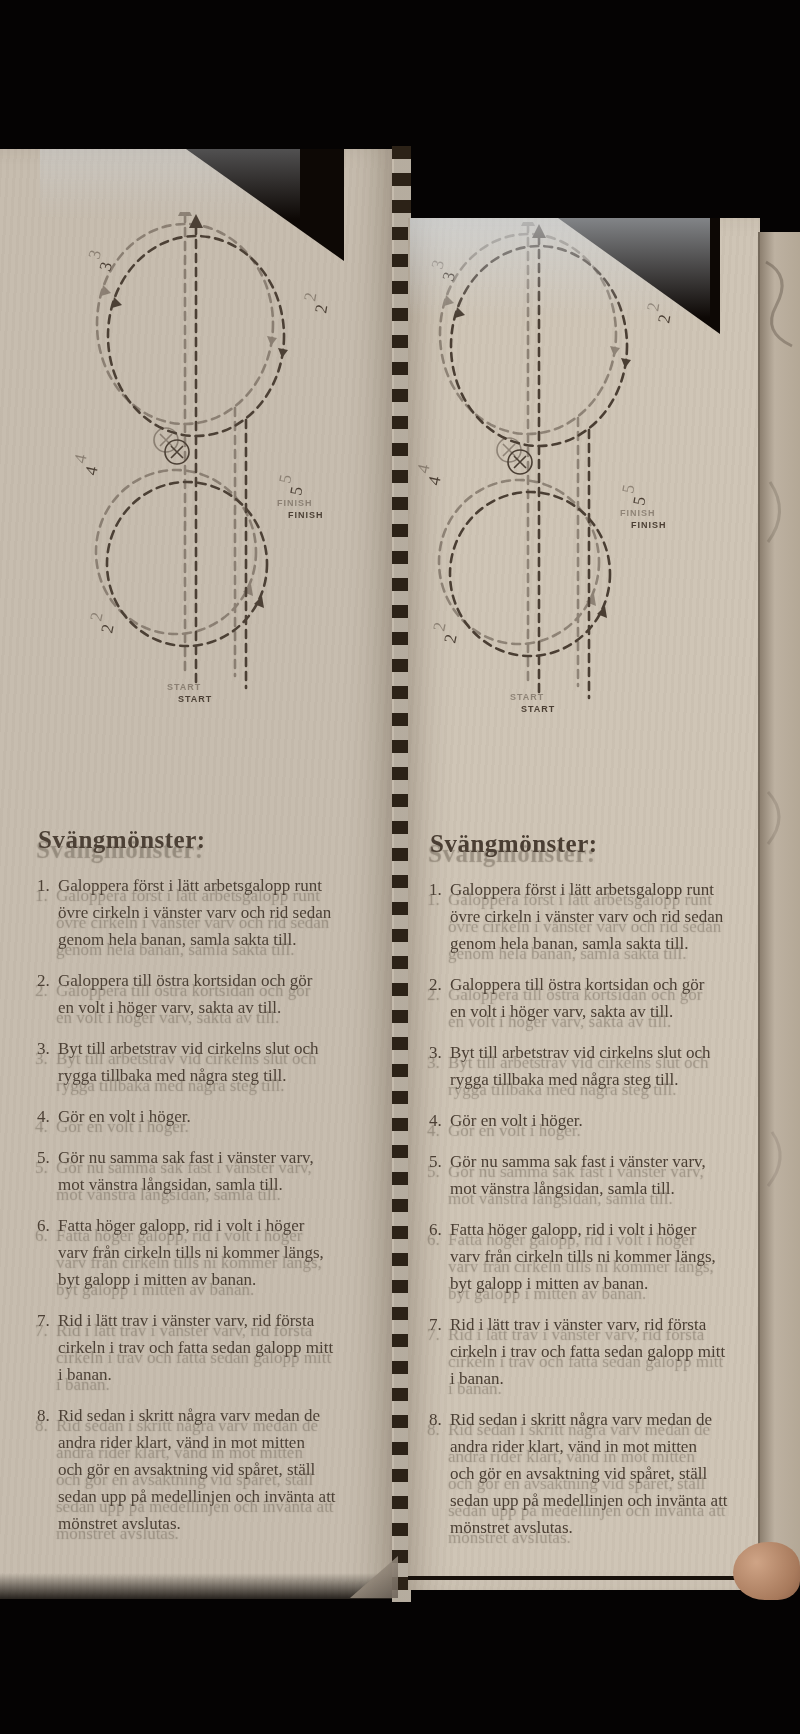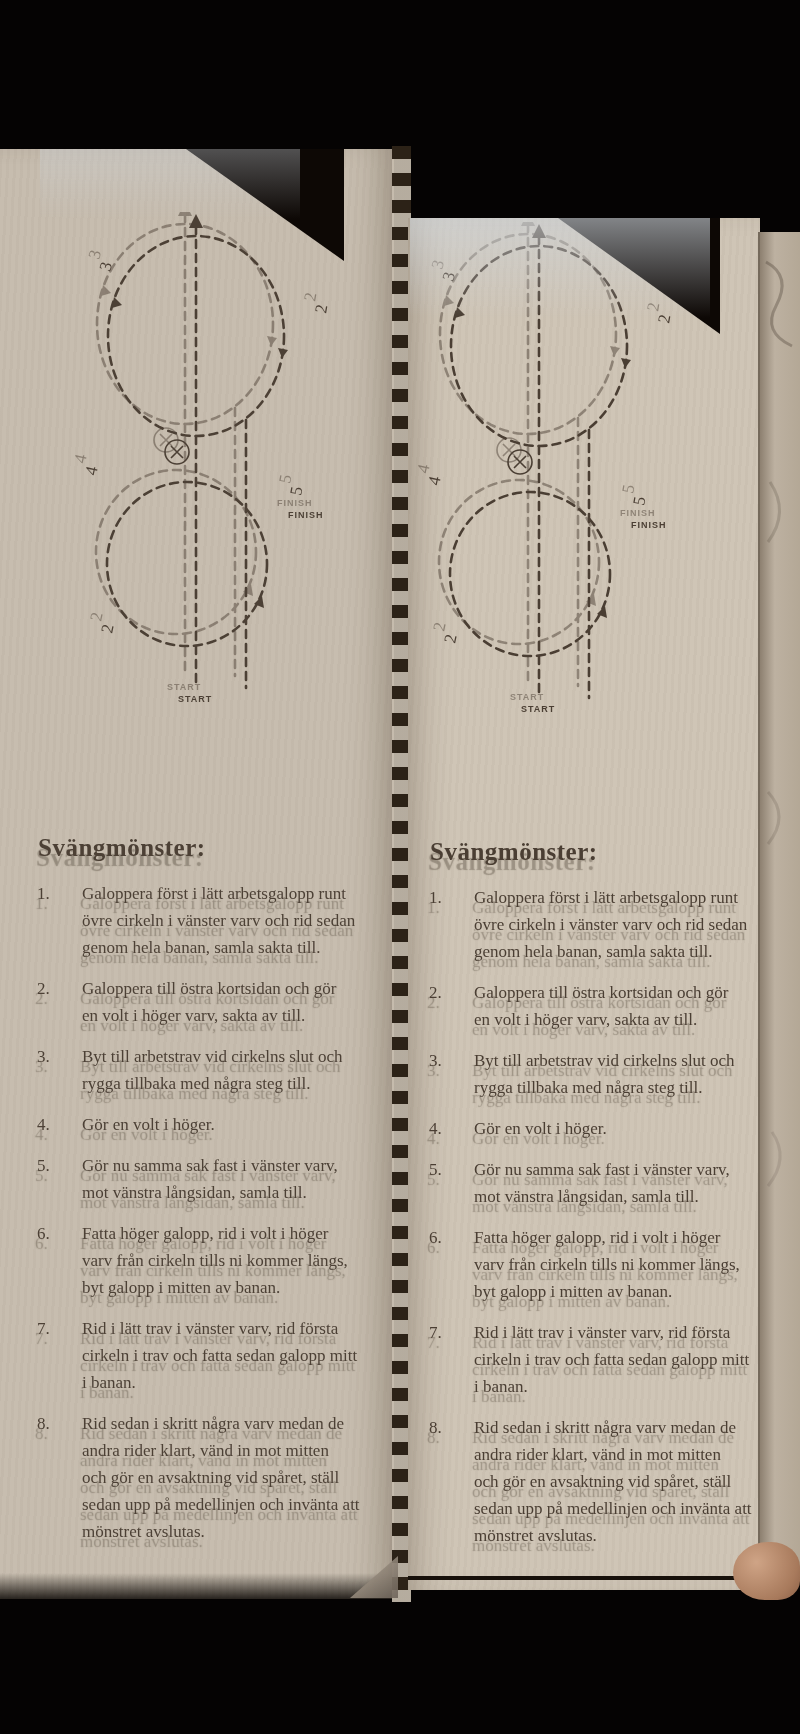--- a/index.html
+++ b/index.html
@@ -18,25 +18,25 @@
   .page-right{left:408px;top:218px;width:352px;height:1372px;background:#cfc5b6;
     box-shadow:inset 26px 0 36px -22px rgba(60,45,30,.35);}
 
   
   .ink{color:#4a3e33;text-shadow:-2px 10px 1px rgba(74,62,51,.38);filter:blur(.4px);}
 
   
   .textblock{position:absolute;width:316px;}
   .page-right .textblock{left:22px;top:612px;}
   .page-left  .textblock{left:38px;top:677px;width:312px;}
-  .heading{font-size:25px;font-weight:bold;margin:8px 0 18px 0;letter-spacing:.5px;}
+  .heading{font-size:25px;font-weight:bold;margin:0 0 18px 0;letter-spacing:.5px;}
   .item{position:relative;padding-left:20px;margin-bottom:14px;
         font-size:17px;line-height:27px;}
   .item .num{position:absolute;left:-1px;top:0;}
-  .line{display:block;white-space:nowrap;margin-left:24px;}
+  .line{display:block;white-space:nowrap;}
 
   
   .diagram{position:absolute;width:272px;height:500px;}
   .page-right .diagram{left:0;top:4px;}
   .page-left  .diagram{left:65px;top:63px;}
   .dash{fill:none;stroke:#4a3e33;stroke-width:2.6;stroke-dasharray:8 6;stroke-linecap:round;}
   .thin{fill:none;stroke:#4a3e33;stroke-width:1.6;}
   .fill{fill:#4a3e33;stroke:none;}
   .dgtext{fill:#4a3e33;font-family:"Liberation Serif",serif;font-size:17px;}
   .dgsmall{fill:#4a3e33;font-family:"Liberation Sans",sans-serif;font-size:9px;font-weight:bold;letter-spacing:1px;}

